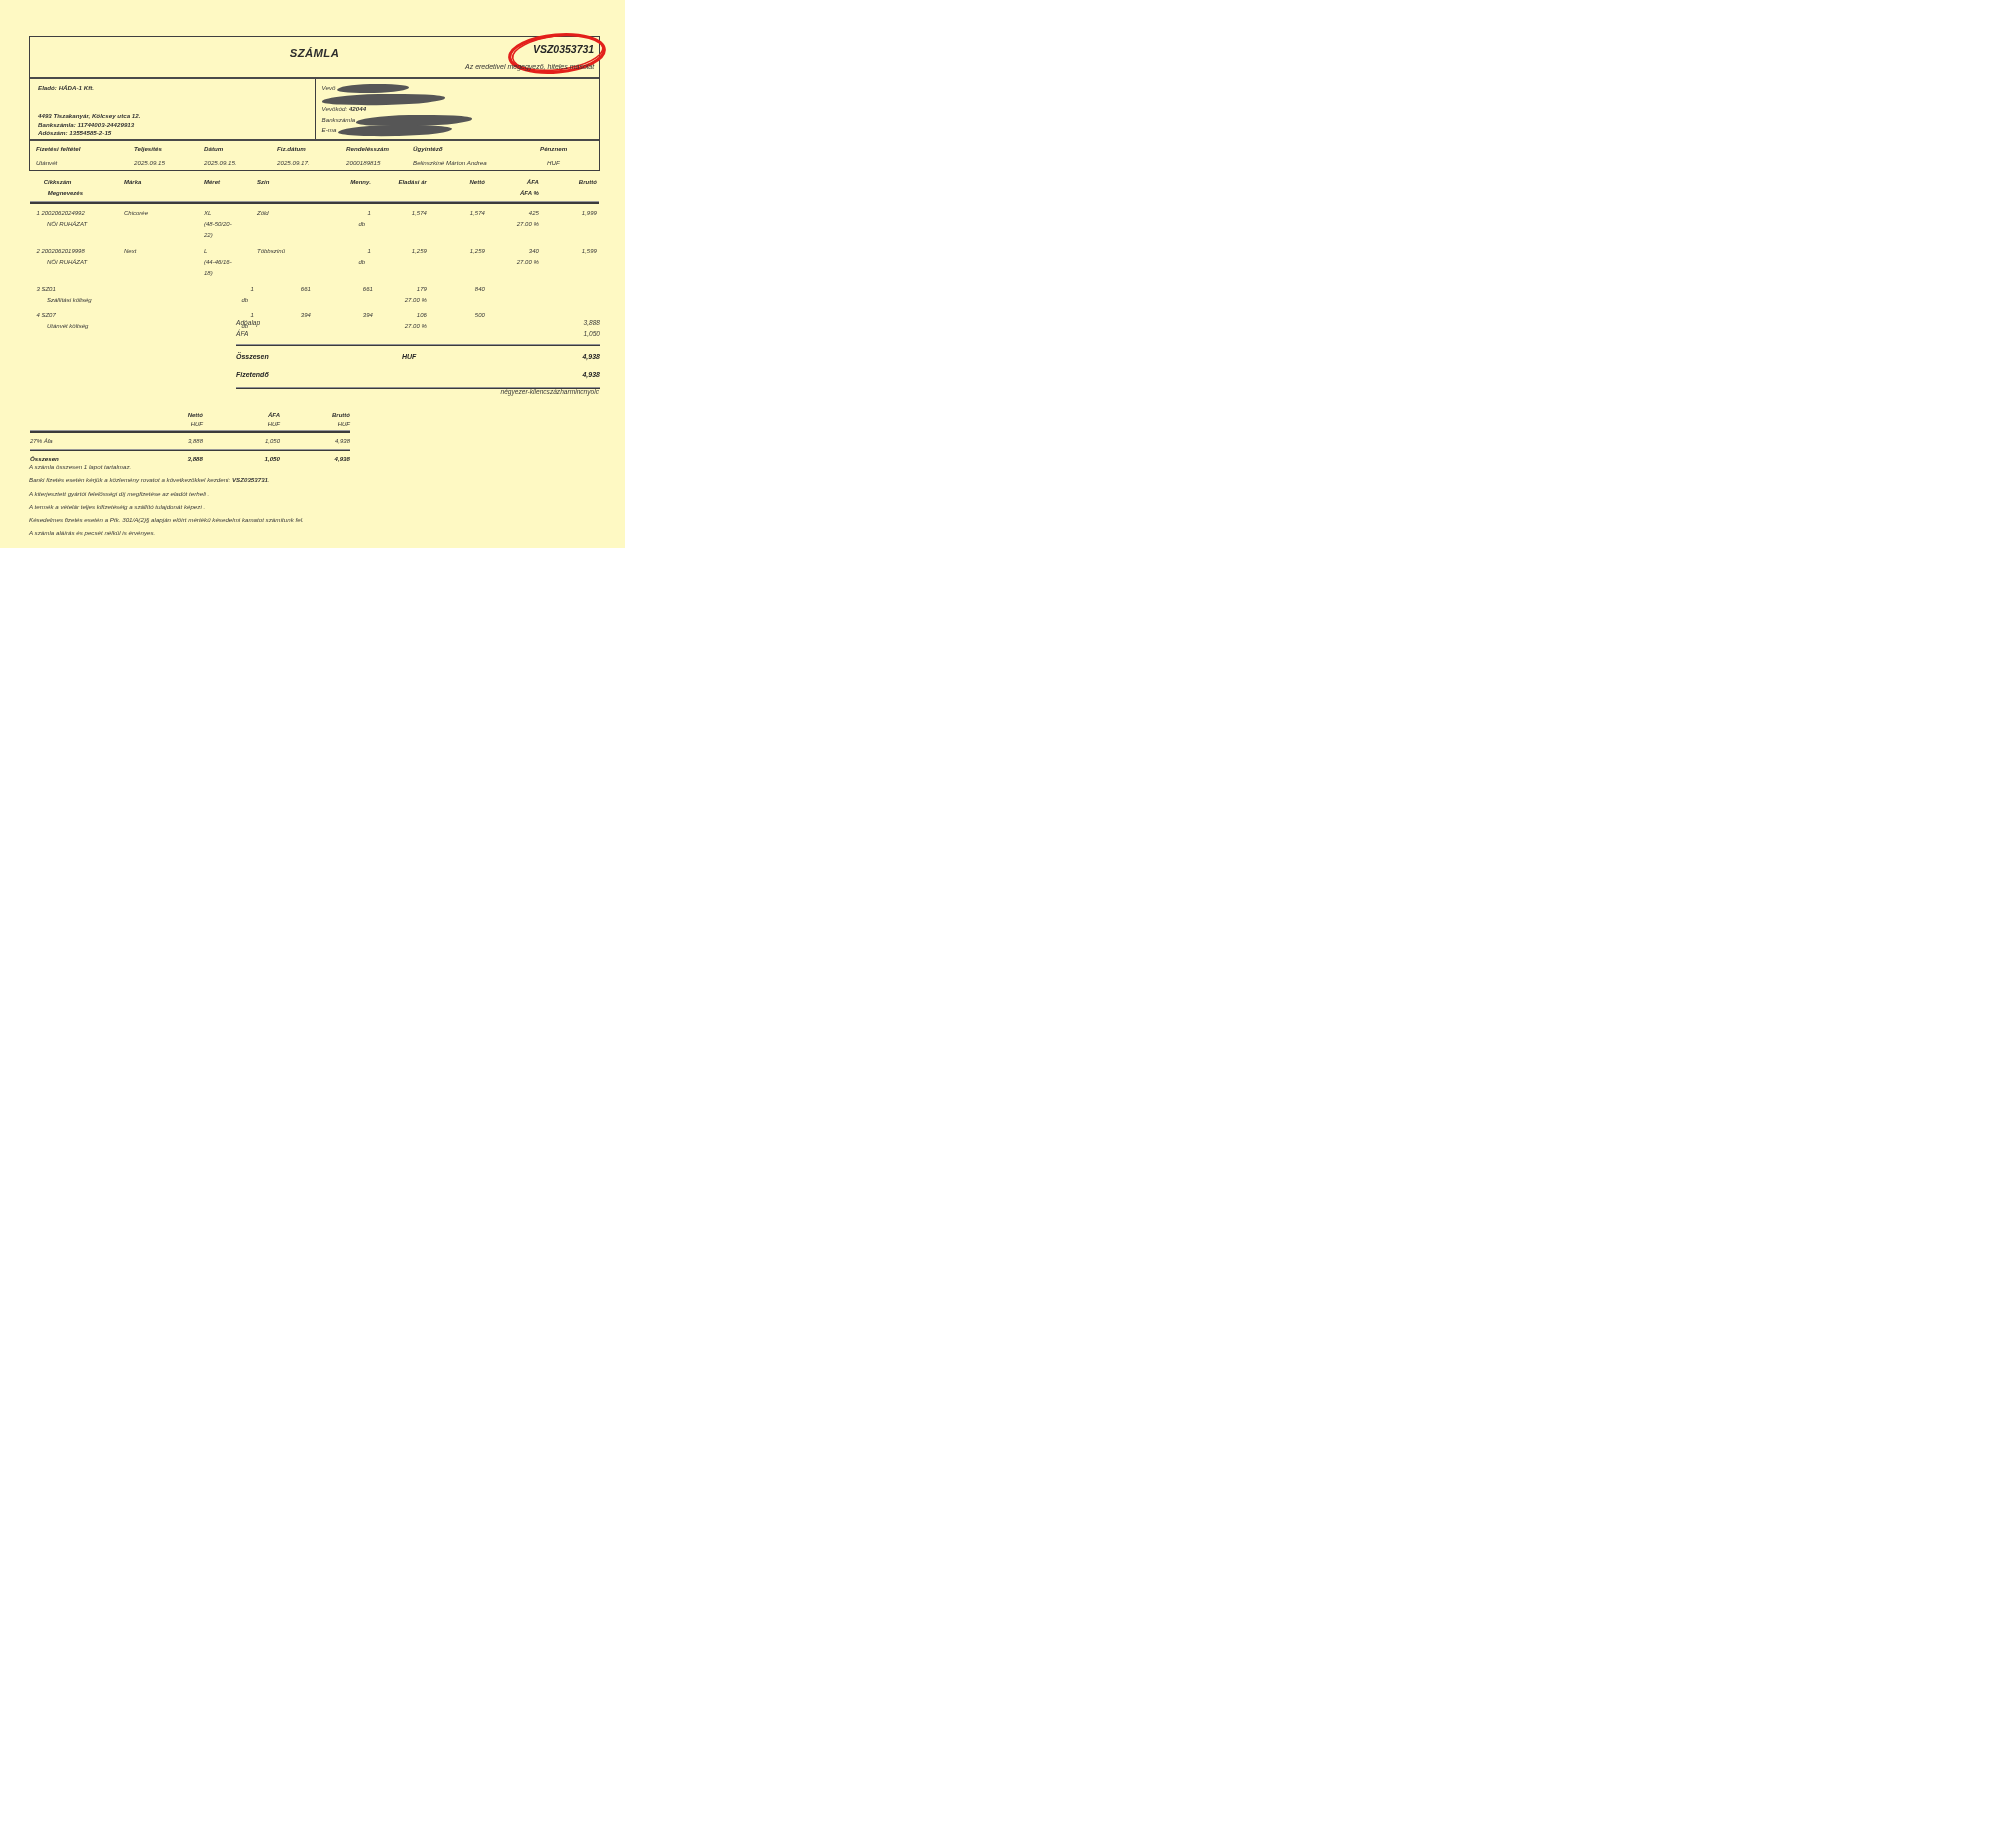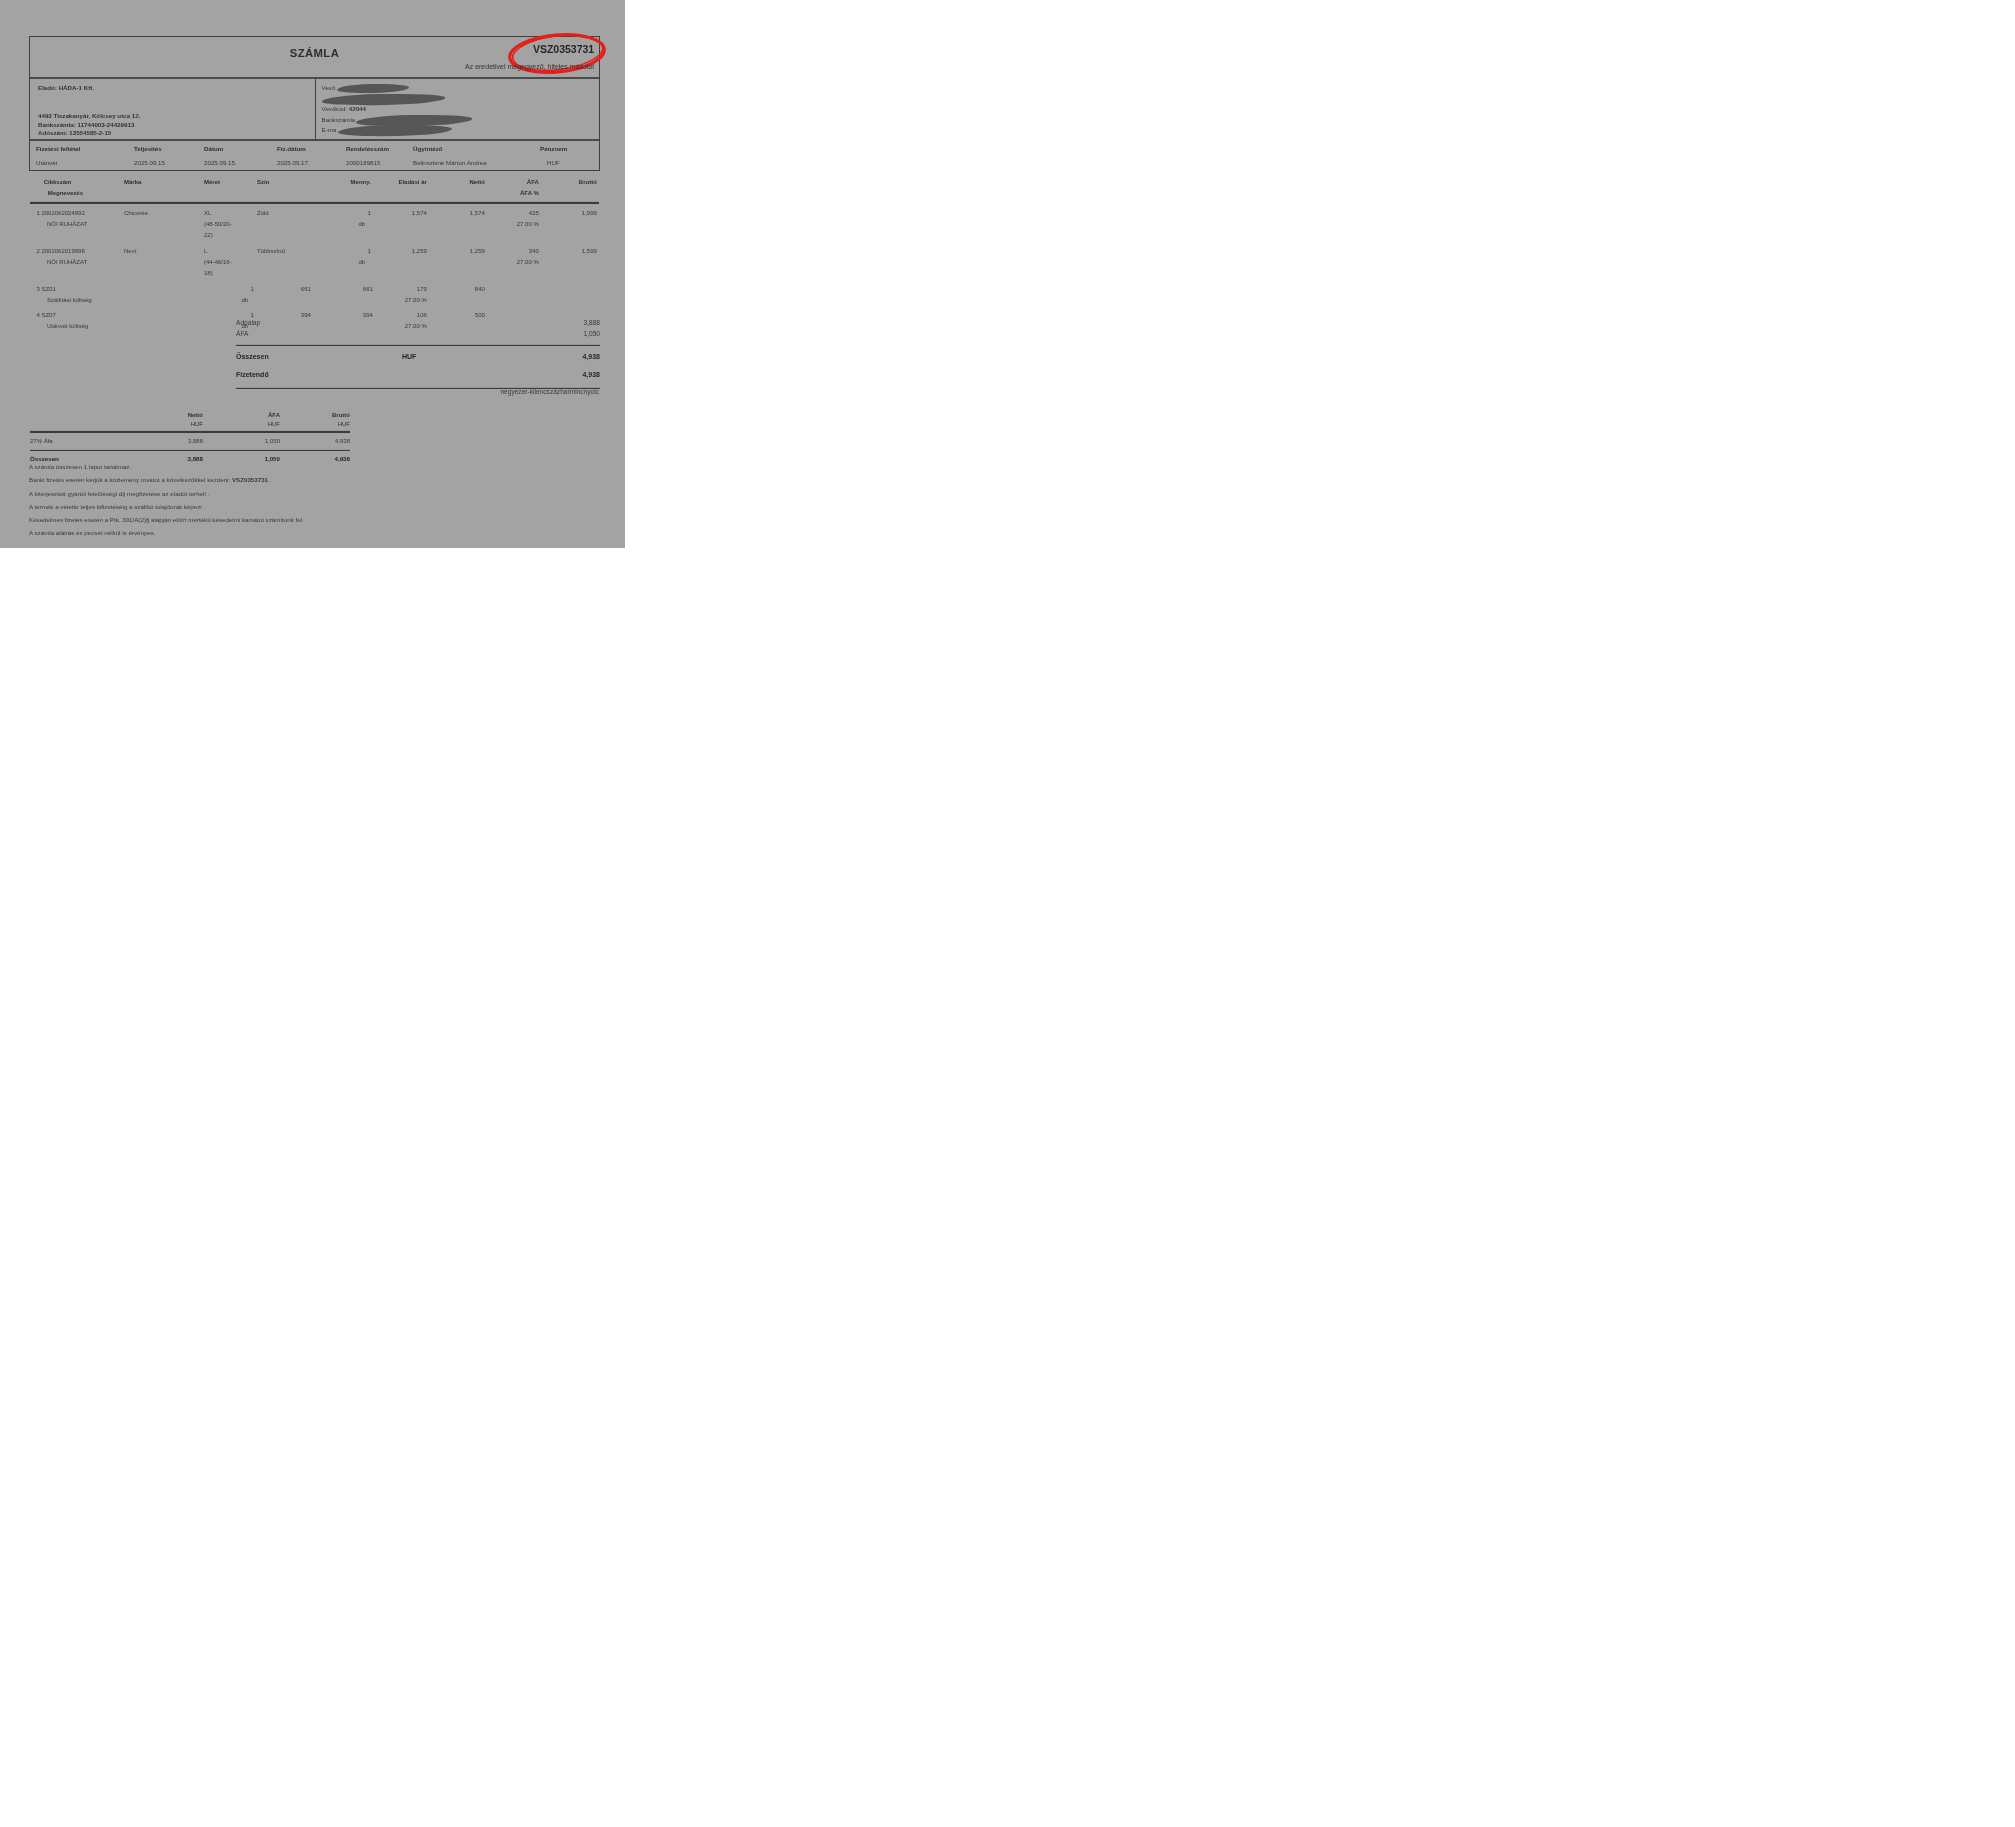--- a/index.html
+++ b/index.html
@@ -1,18 +1,18 @@
 <!DOCTYPE html>
 <html style="font-size:6.4px"><head>
 <meta charset="utf-8">
 <style>
   html,body { margin:0; padding:0; background:#ffffff; }
   .page {
-    position:relative; width:625px; height:548px; background:#a3a3a3;
-    color:#383838; font-family:"Liberation Sans", sans-serif; 
+    position:relative; width:625px; height:548px; background:#fef9c3;
+    color:#383838; font-family:"Liberation Sans", sans-serif; font-style:italic;
     overflow:hidden;
   }
   
   .main-box {
     position:absolute; left:29px; top:36px; width:571px; height:135px;
     border:1.2px solid #3f3f3f; box-sizing:border-box;
   }
   .title-row { position:relative; height:42px; border-bottom:2.4px double #4a4a4a; box-sizing:border-box; }
   .doc-title { position:absolute; left:0; right:0; top:9.7px; text-align:center; font-size:11.3px; font-weight:bold; letter-spacing:0.4px; color:#2e2e2e; }
   .invoice-number { position:absolute; right:4.8px; top:5.6px; font-size:10.5px; font-weight:bold; color:#262626; }

